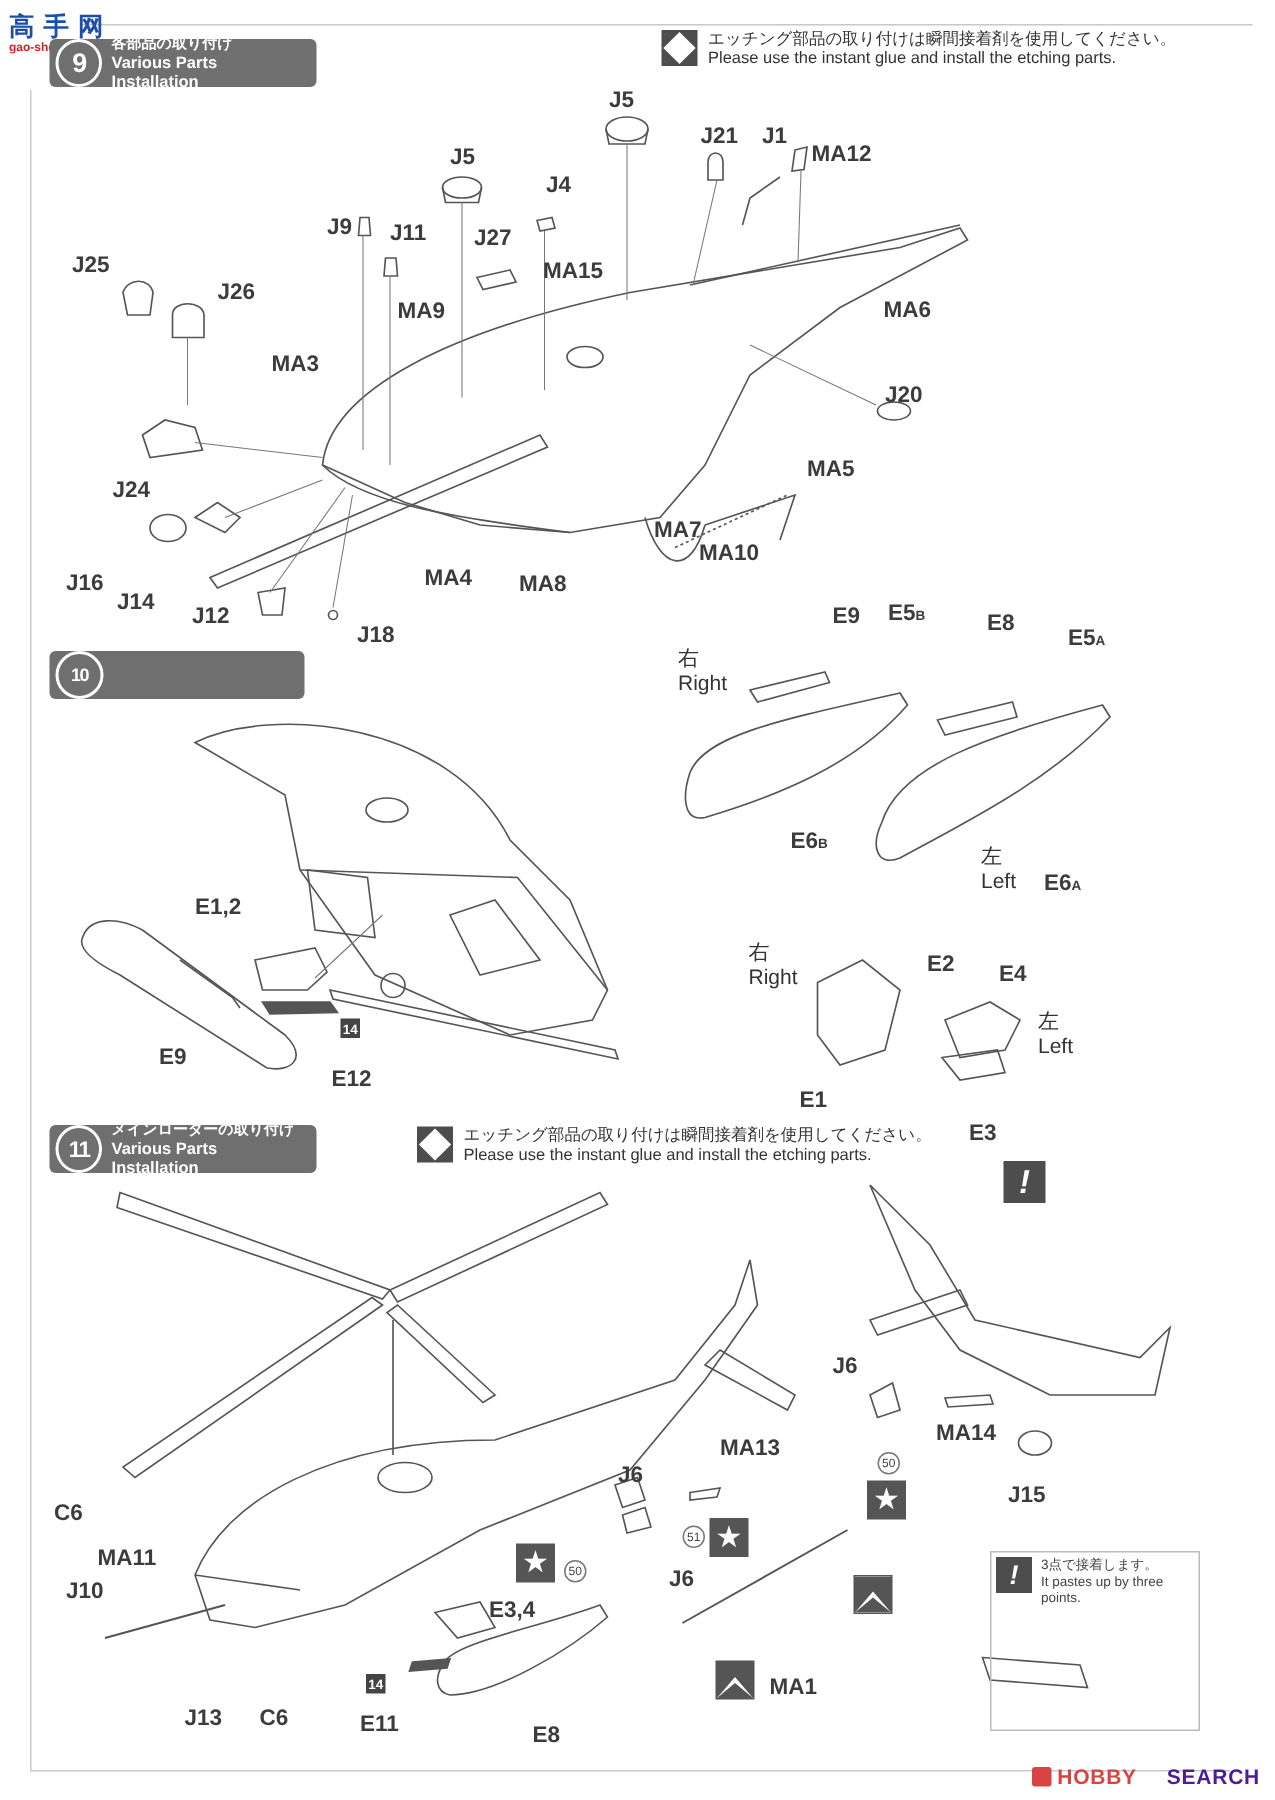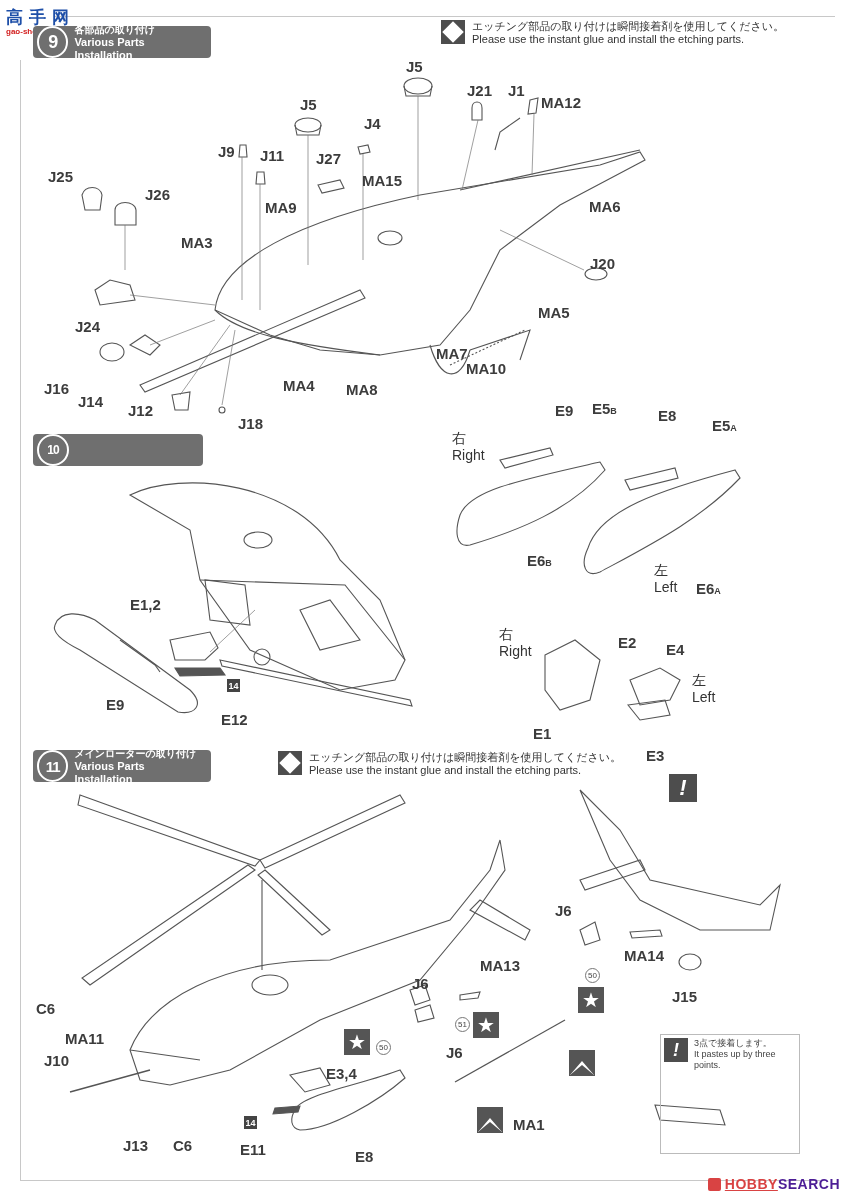--- a/index.html
+++ b/index.html
@@ -50,21 +50,21 @@
   .num-square {
     position: absolute; width: 13px; height: 13px; background: #444; color: #fff; font-size: 9px; font-weight: bold;
     display: flex; align-items: center; justify-content: center;
   }
   svg.drawing { position: absolute; left: 0; top: 0; }
   .logo-top { position: absolute; left: 6px; top: 6px; display: flex; flex-direction: column; align-items: flex-start; }
   .logo-top .cn { font-size: 17px; font-weight: bold; color: #1e4fa8; letter-spacing: 6px; }
   .logo-top .url { font-size: 8px; font-weight: bold; color: #d32020; margin-top: -2px; }
   .hs-logo { position: absolute; right: 10px; bottom: 8px; display: flex; align-items: center; font-size: 14px; font-weight: bold; letter-spacing: 0.5px; }
   .hs-logo .mark { width: 13px; height: 13px; background: #d94343; margin-right: 4px; border-radius: 2px; }
-  .hs-logo .hobby { color: #d94343; margin-right: 0; text-decoration: underline; }
+  .hs-logo .hobby { color: #d94343; margin-right: 20px; }
   .hs-logo .search { color: #4c1d95; }
 </style>
 </head>
 <body>
 
 <div class="frame-line" style="left:55px;top:16px;width:780px;height:1px;"></div>
 <div class="frame-line" style="left:20px;top:60px;width:1px;height:1120px;"></div>
 <div class="frame-line" style="left:20px;top:1180px;width:800px;height:1px;"></div>
 
 <div class="logo-top">

